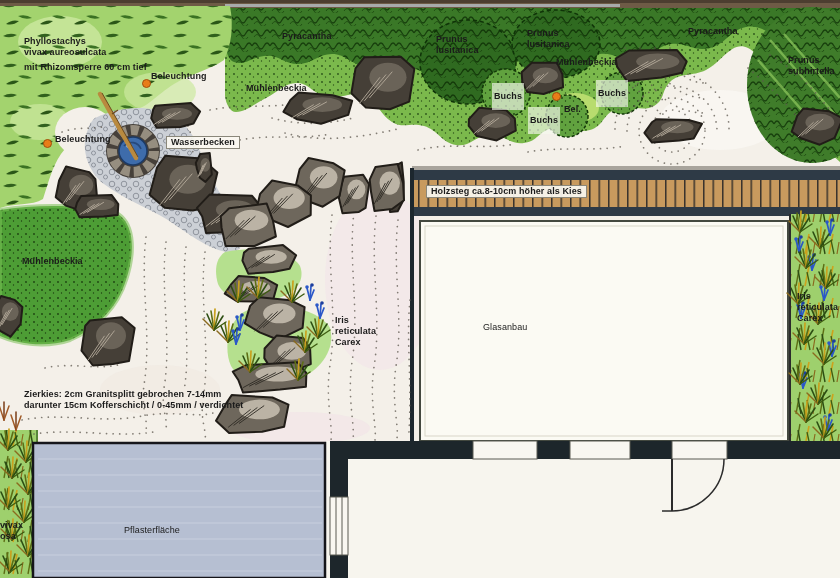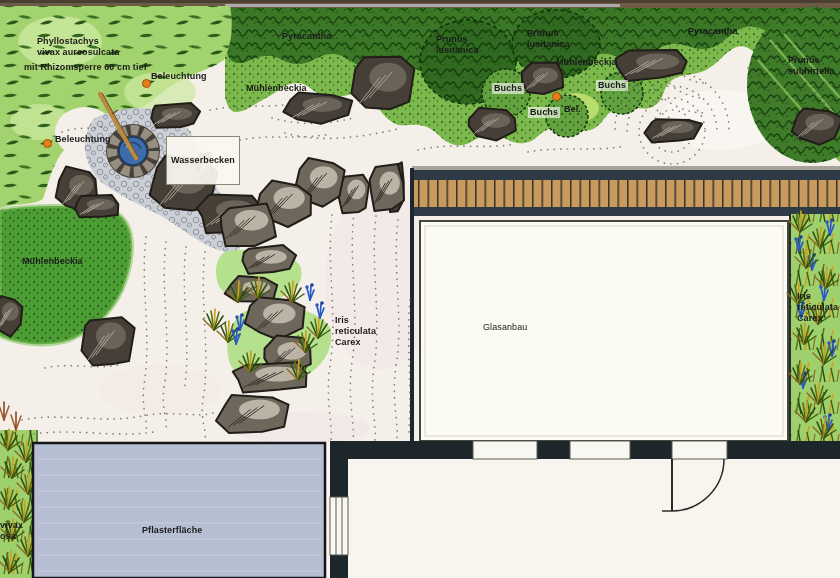--- a/index.html
+++ b/index.html
@@ -1,22 +1,22 @@
 <!DOCTYPE html>
 <html><head>
 <meta charset="utf-8">
 <style>
   html,body{margin:0;padding:0;background:#ddd;}
   .plan{position:relative;width:840px;height:578px;overflow:hidden;background:#f4f0e9;
         font-family:"Liberation Sans",sans-serif;}
   .plan svg{position:absolute;left:0;top:0;}
   .lbl{position:absolute;font:700 9px/11px "Liberation Sans",sans-serif;color:#1b1b1b;
        white-space:pre-line;letter-spacing:.1px;z-index:5;}
-  .box{background:rgba(250,248,240,.93);border:1px solid #8a877a;padding:18px 4px;}
-  .tag{background:rgba(246,249,238,.65);padding:0 2px;}
+  .box{background:rgba(250,248,240,.93);border:1px solid #8a877a;padding:0 4px;}
+  .tag{background:rgba(246,249,238,.65);padding:8px 2px;}
   .dot{position:absolute;width:7px;height:7px;border-radius:50%;background:#e87d18;
        border:1px solid #a34f0c;z-index:6;}
 </style>
 </head>
 <body>
 
 <div class="plan">
 
 <svg width="840" height="578" viewBox="0 0 840 578">
   <defs>
@@ -494,21 +494,21 @@
         <use href="#tuftBlue" x="236" y="344"></use>
   </g>
 
   <g>
     <line x1="100" y1="94" x2="136" y2="158" stroke="#b98a3f" stroke-width="4.5" stroke-linecap="round"></line>
     <line x1="102" y1="93" x2="138" y2="157" stroke="#6d4a1d" stroke-width="1"></line>
     <line x1="112" y1="114" x2="118" y2="110" stroke="#6d4a1d" stroke-width="1.2"></line>
   </g>
 </svg>
 
-<div class="lbl" style="left:37px;top:36px">Phyllostachys
+<div class="lbl" style="left:24px;top:36px">Phyllostachys
 vivax aureosulcata</div>
 <div class="lbl" style="left:24px;top:62px">mit Rhizomsperre 60 cm tief</div>
 <div class="lbl" style="left:151px;top:71px">Beleuchtung</div>
 <div class="dot" style="left:142px;top:79px"></div>
 <div class="lbl" style="left:282px;top:31px">Pyracantha</div>
 <div class="lbl" style="left:246px;top:83px">Mühlenbeckia</div>
 <div class="lbl" style="left:436px;top:34px">Prunus
 lusitanica</div>
 <div class="lbl" style="left:527px;top:28px">Prunus
 lusitanica</div>
@@ -518,24 +518,27 @@
 <div class="lbl tag" style="left:528px;top:107px">Buchs</div>
 <div class="lbl" style="left:564px;top:104px">Bel.</div>
 <div class="dot" style="left:552px;top:92px"></div>
 <div class="lbl" style="left:688px;top:26px">Pyracantha</div>
 <div class="lbl" style="left:788px;top:55px">Prunus
 subhirtella</div>
 <div class="lbl" style="left:55px;top:134px">Beleuchtung</div>
 <div class="dot" style="left:43px;top:139px"></div>
 <div class="lbl box" style="left:166px;top:136px">Wasserbecken</div>
 <div class="lbl" style="left:22px;top:256px">Mühlenbeckia</div>
+<div class="lbl box" style="left:426px;top:185px">Holzsteg ca.8-10cm höher als Kies</div>
 <div class="lbl" style="left:483px;top:322px;font-weight:400">Glasanbau</div>
 <div class="lbl" style="left:335px;top:315px">Iris
 reticulata
 Carex</div>
 <div class="lbl" style="left:797px;top:291px">Iris
 reticulata
 Carex</div>
-<div class="lbl" style="left:142px;top:525px;font-weight:700">Pflasterfläche</div>
+<div class="lbl" style="left:24px;top:389px">Zierkies: 2cm Granitsplitt gebrochen 7-14mm
+darunter 15cm Kofferschicht / 0-45mm / verdichtet</div>
+<div class="lbl" style="left:124px;top:525px;font-weight:400">Pflasterfläche</div>
 <div class="lbl" style="left:0px;top:520px">vivax
 osa</div>
 
 </div>
 
 </body></html>

